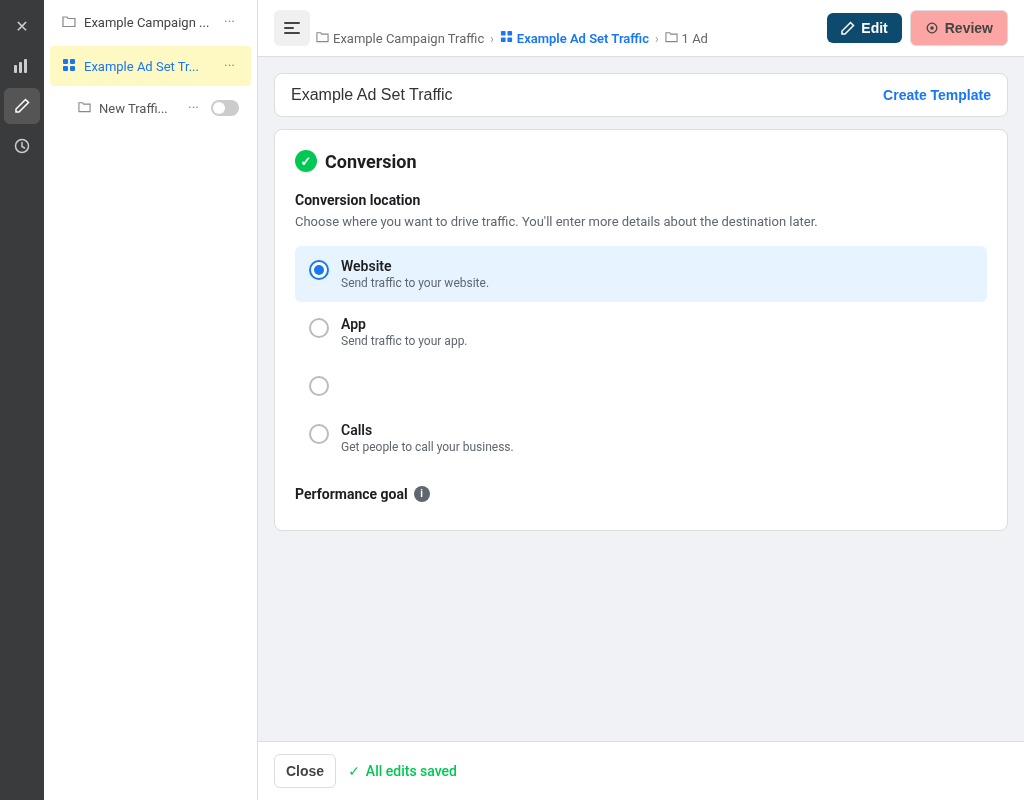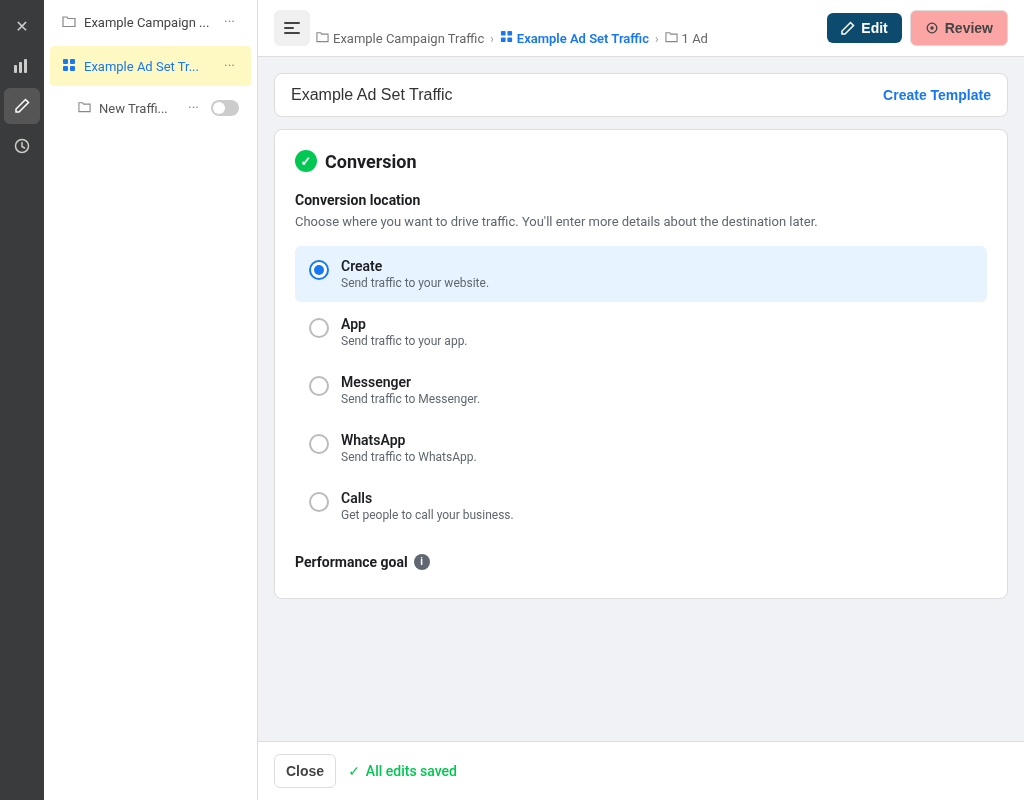--- a/index.html
+++ b/index.html
@@ -492,48 +492,37 @@
         <div class="green-check-icon">✓</div>
         <span>Conversion</span>
       </div>
 
       <div class="field-label">Conversion location</div>
       <div class="field-desc">Choose where you want to drive traffic. You'll enter more details about the destination later.</div>
 
       <div class="radio-option selected">
         <div class="radio-circle checked"></div>
         <div class="radio-option-text">
-          <div class="option-title">Create</div>
+          <div class="option-title">Website</div>
           <div class="option-desc">Send traffic to your website.</div>
         </div>
       </div>
 
       <div class="radio-option">
         <div class="radio-circle"></div>
         <div class="radio-option-text">
           <div class="option-title">App</div>
           <div class="option-desc">Send traffic to your app.</div>
         </div>
       </div>
 
       <div class="radio-option">
         <div class="radio-circle"></div>
-        <div class="radio-option-text">
-          <div class="option-title">Messenger</div>
-          <div class="option-desc">Send traffic to Messenger.</div>
-        </div>
-      </div>
-
-      <div class="radio-option">
-        <div class="radio-circle"></div>
-        <div class="radio-option-text">
-          <div class="option-title">WhatsApp</div>
-          <div class="option-desc">Send traffic to WhatsApp.</div>
-        </div>
-      </div>
+      </div>
+
 
       <div class="radio-option">
         <div class="radio-circle"></div>
         <div class="radio-option-text">
           <div class="option-title">Calls</div>
           <div class="option-desc">Get people to call your business.</div>
         </div>
       </div>
 
       <div class="perf-goal-section">

